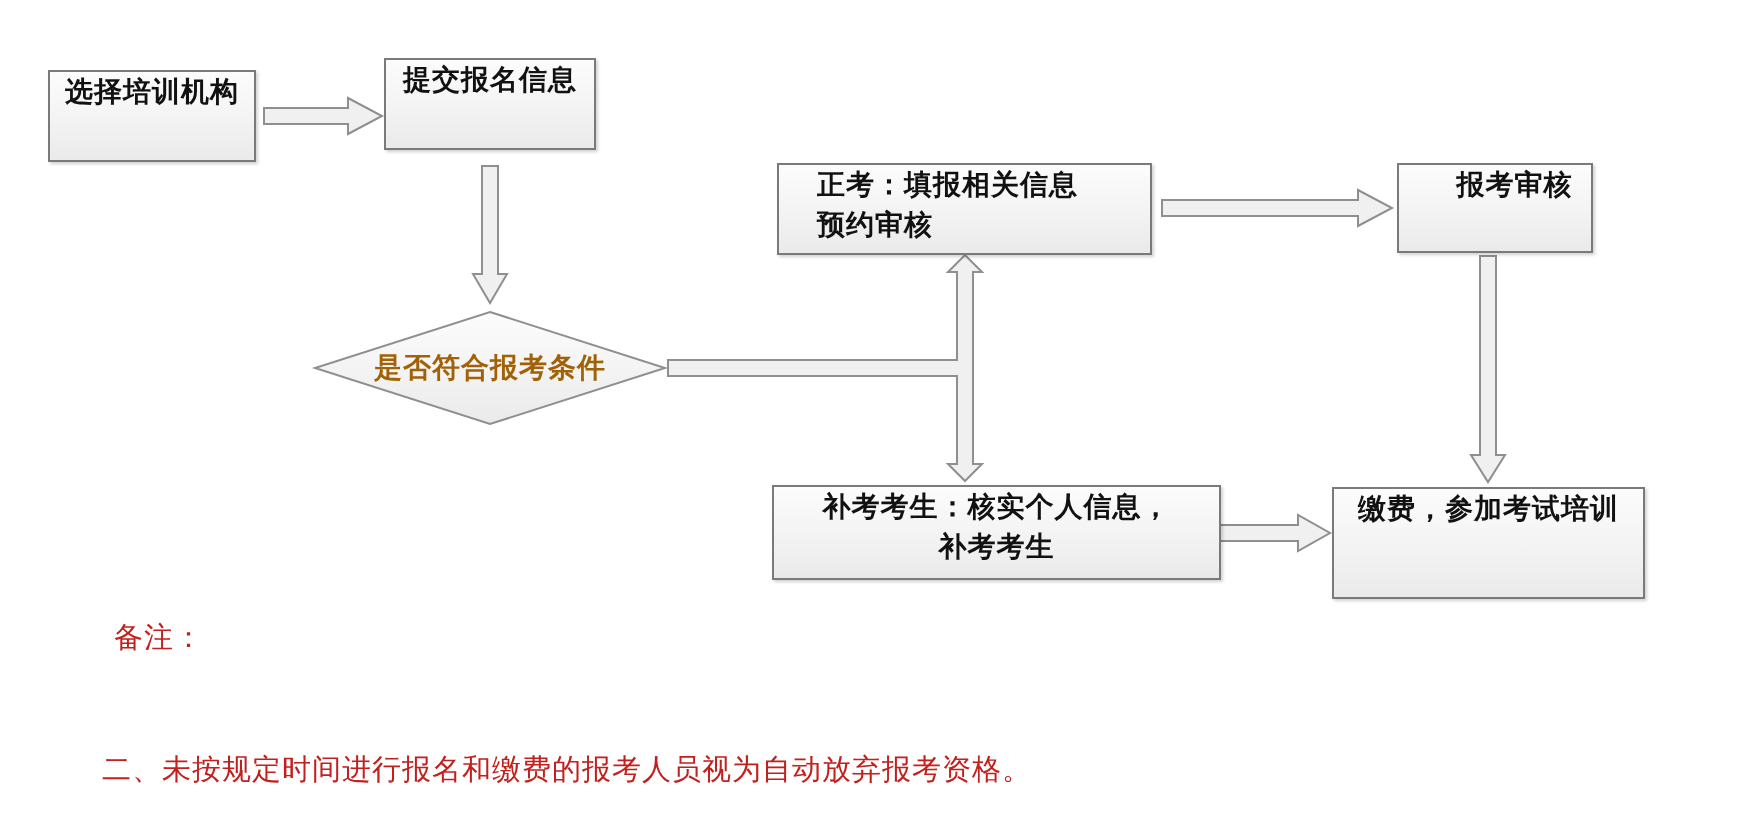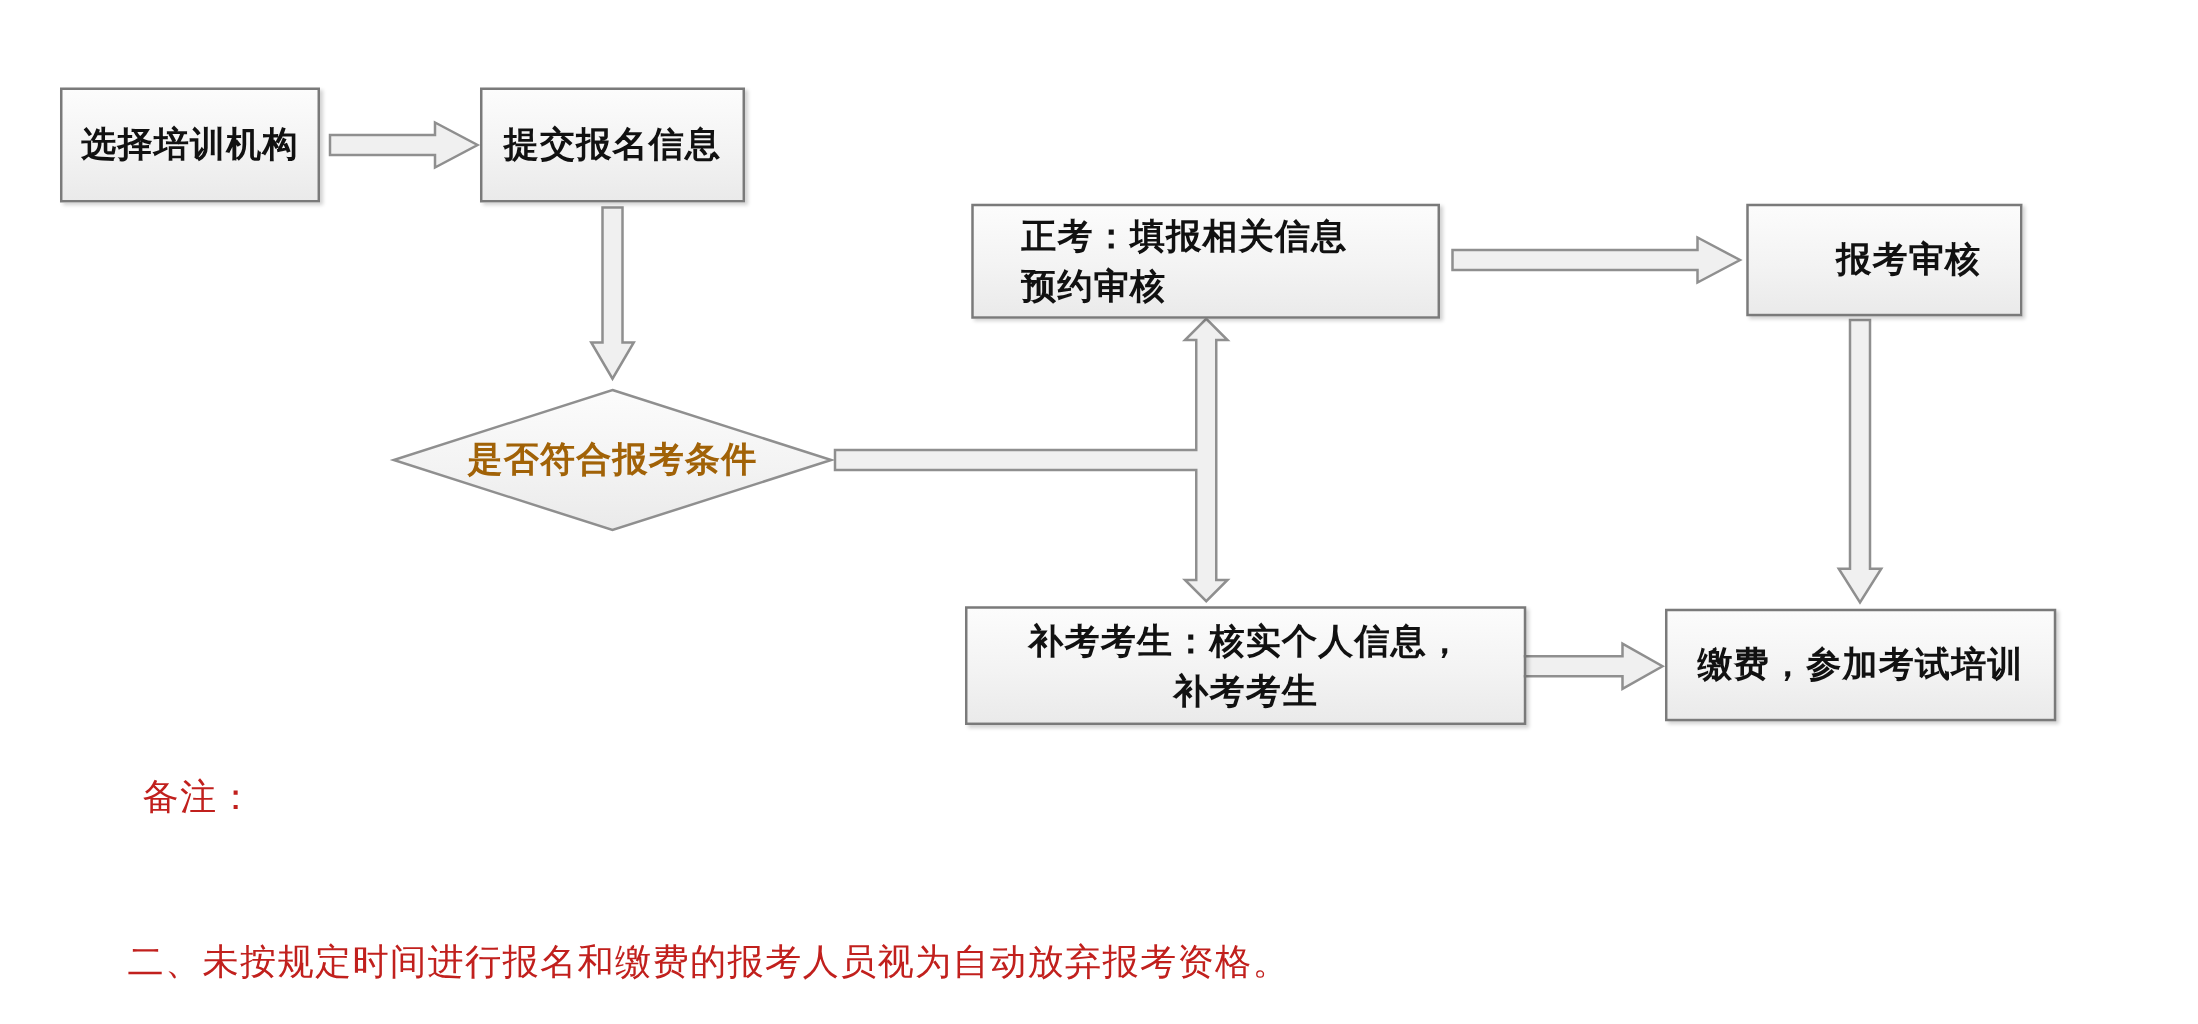--- a/index.html
+++ b/index.html
@@ -25,40 +25,39 @@
   }
   .flow-box {
     position: absolute;
     box-sizing: border-box;
     border: 2px solid #7a7a7a;
     background: linear-gradient(180deg, #fcfcfc 0%, #f3f3f3 55%, #eaeaea 100%);
     box-shadow: 2px 2px 3px rgba(0,0,0,0.18);
     display: flex;
     flex-direction: column;
     align-items: center;
-    justify-content: center;
     font-size: 28px;
     font-weight: bold;
     color: #111111;
     letter-spacing: 1px;
     line-height: 40px;
     text-align: center;
   }
   .flow-box.left-align {
     align-items: flex-start;
     text-align: left;
     padding-left: 38px;
     padding-right: 24px;
   }
   #box-select   { left: 48px;   top: 70px;  width: 208px; height: 92px; }
-  #box-submit   { left: 384px;  top: 70px;  width: 212px; height: 92px; }
+  #box-submit   { left: 384px;  top: 58px;  width: 212px; height: 92px; }
   #box-regular  { left: 777px;  top: 163px; width: 375px; height: 92px; }
-  #box-review   { left: 1397px; top: 163px; width: 221px; height: 90px; padding-left: 39px; }
+  #box-review   { left: 1397px; top: 163px; width: 196px; height: 90px; padding-left: 39px; }
   #box-makeup   { left: 772px;  top: 485px; width: 449px; height: 95px; }
-  #box-pay      { left: 1332px; top: 487px; width: 313px; height: 90px; }
+  #box-pay      { left: 1332px; top: 487px; width: 313px; height: 112px; }
   #diamond-label {
     position: absolute;
     left: 315px;
     top: 312px;
     width: 350px;
     height: 112px;
     display: flex;
     align-items: center;
     justify-content: center;
     font-size: 28px;

